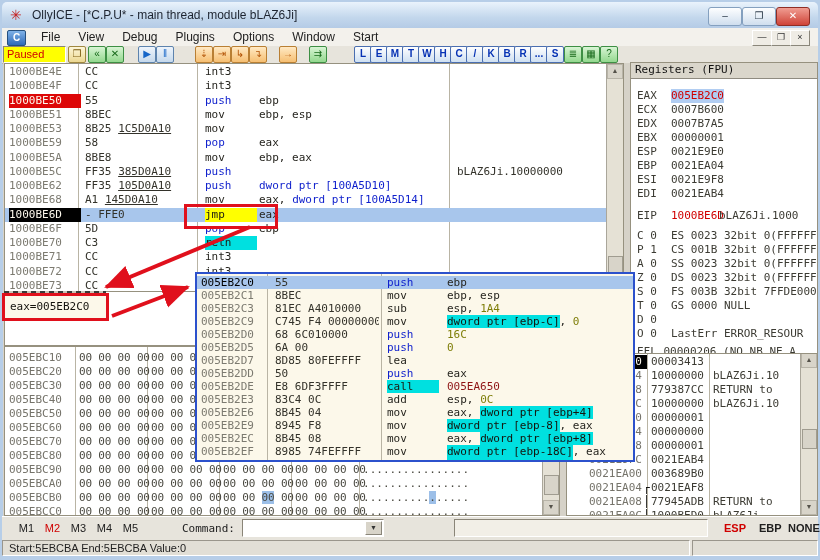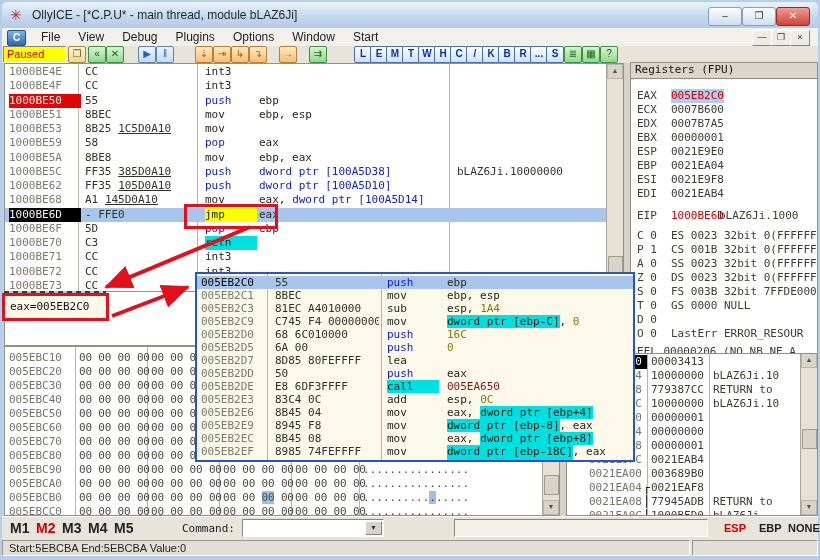--- a/index.html
+++ b/index.html
@@ -89,21 +89,21 @@
   .popup{left:195px;top:272px;width:436px;height:186px;border:2px solid #2c51cc;background:#fcf8ea;overflow:hidden;z-index:50;}
   
   .stripe{left:4px;top:291px;width:102px;height:5px;z-index:5;
     background:repeating-linear-gradient(90deg,#3a3a38 0 5px,#c8c4b6 5px 9px);}
   .redbox{border:3px solid #e0101c;z-index:70;background:transparent;}
   .eaxbox{left:2px;top:293px;width:96px;height:22px;font-family:"DejaVu Sans Mono",monospace;
     font-size:11px;line-height:22px;padding-left:5px;color:#14130d;background:#fcf8ea;}
   .svg-anno{left:0;top:0;z-index:70;pointer-events:none;}
   
   .cmdbar{left:2px;top:516px;width:816px;height:22px;background:#e7e4dc;border-top:1px solid #fff;}
-  .mtab{top:3px;width:24px;height:16px;font-size:14px;font-weight:bold;text-align:left;line-height:16px;color:#222;}
+  .mtab{top:3px;width:24px;height:16px;font-size:11px;font-weight:normal;text-align:right;line-height:16px;color:#222;}
   .mtab.red{color:#d00000;}
   .cmd-label{left:180px;top:5px;font-size:11px;font-family:"DejaVu Sans Mono",monospace;color:#222;}
   .combo{left:240px;top:2px;width:140px;height:16px;background:#fff;border:1px solid;border-color:#8a8578 #fff #fff #8a8578;}
   .combo-btn{position:absolute;right:1px;top:1px;width:15px;height:12px;background:#d8d4c9;border:1px solid;
     border-color:#fff #8a867a #8a867a #fff;font-size:7px;text-align:center;line-height:11px;color:#333;}
   .cmd-panel{left:452px;top:2px;width:252px;height:16px;background:#f2efe7;border:1px solid;border-color:#8a8578 #fff #fff #8a8578;}
   .ind{top:5px;font-size:11px;font-weight:bold;color:#202020;}
   .statusbar{left:2px;top:538px;width:816px;height:18px;background:#e7e4dc;}
   .status-panel{position:absolute;top:2px;height:14px;background:#e2dfd6;border:1px solid;border-color:#9a968c #fff #fff #9a968c;}
   .status-text{position:absolute;left:6px;top:1px;font-size:11px;color:#222;}
@@ -177,21 +177,21 @@
     <div class="vline" style="left:192px"></div>
     <div class="vline" style="left:444px"></div>
     <div style="position:relative;padding-top:1px">
         <div class="drow"><span class="c-addr">1000BE4E</span><span class="c-bytes">CC</span><span class="c-mn">int3</span></div>
         <div class="drow"><span class="c-addr">1000BE4F</span><span class="c-bytes">CC</span><span class="c-mn">int3</span></div>
         <div class="drow"><span class="c-addr a-bp">1000BE50</span><span class="c-bytes">55</span><span class="c-mn m-b">push</span><span class="c-ops"><span class="op-p">ebp</span></span></div>
         <div class="drow"><span class="c-addr">1000BE51</span><span class="c-bytes">8BEC</span><span class="c-mn">mov</span><span class="c-ops"><span class="op-p">ebp, esp</span></span></div>
         <div class="drow"><span class="c-addr">1000BE53</span><span class="c-bytes">8B25 <u>1C5D0A10</u></span><span class="c-mn">mov</span></div>
         <div class="drow"><span class="c-addr">1000BE59</span><span class="c-bytes">58</span><span class="c-mn m-b">pop</span><span class="c-ops"><span class="op-p">eax</span></span></div>
         <div class="drow"><span class="c-addr">1000BE5A</span><span class="c-bytes">8BE8</span><span class="c-mn">mov</span><span class="c-ops"><span class="op-p">ebp, eax</span></span></div>
-        <div class="drow"><span class="c-addr">1000BE5C</span><span class="c-bytes">FF35 <u>385D0A10</u></span><span class="c-mn m-b">push</span><span class="c-ops"><span class="op-b">dword ptr [100A5D38]</span></span><span class="c-cmt">bLAZ6Ji.10000000</span></div>
+        <div class="drow"><span class="c-addr">1000BE5C</span><span class="c-bytes">FF35 <u>385D0A10</u></span><span class="c-mn m-b">push</span><span class="c-cmt">bLAZ6Ji.10000000</span></div>
         <div class="drow"><span class="c-addr">1000BE62</span><span class="c-bytes">FF35 <u>105D0A10</u></span><span class="c-mn m-b">push</span><span class="c-ops"><span class="op-b">dword ptr [100A5D10]</span></span></div>
         <div class="drow"><span class="c-addr">1000BE68</span><span class="c-bytes">A1 <u>145D0A10</u></span><span class="c-mn">mov</span><span class="c-ops"><span class="op-p">eax, </span><span class="op-b">dword ptr [100A5D14]</span></span></div>
         <div class="drow sel"><span class="c-addr a-eip">1000BE6D</span><span class="c-bytes">- FFE0</span><span class="c-mn m-y">jmp</span><span class="c-ops"><span class="op-p">eax</span></span></div>
         <div class="drow"><span class="c-addr">1000BE6F</span><span class="c-bytes">5D</span><span class="c-mn m-b">pop</span><span class="c-ops"><span class="op-p">ebp</span></span></div>
         <div class="drow"><span class="c-addr">1000BE70</span><span class="c-bytes">C3</span><span class="c-mn m-c">retn</span></div>
         <div class="drow"><span class="c-addr">1000BE71</span><span class="c-bytes">CC</span><span class="c-mn">int3</span></div>
         <div class="drow"><span class="c-addr">1000BE72</span><span class="c-bytes">CC</span><span class="c-mn">int3</span></div>
         <div class="drow"><span class="c-addr">1000BE73</span><span class="c-bytes">CC</span><span class="c-mn">int3</span></div>
       </div>
     <div class="sb" style="left:601px">

